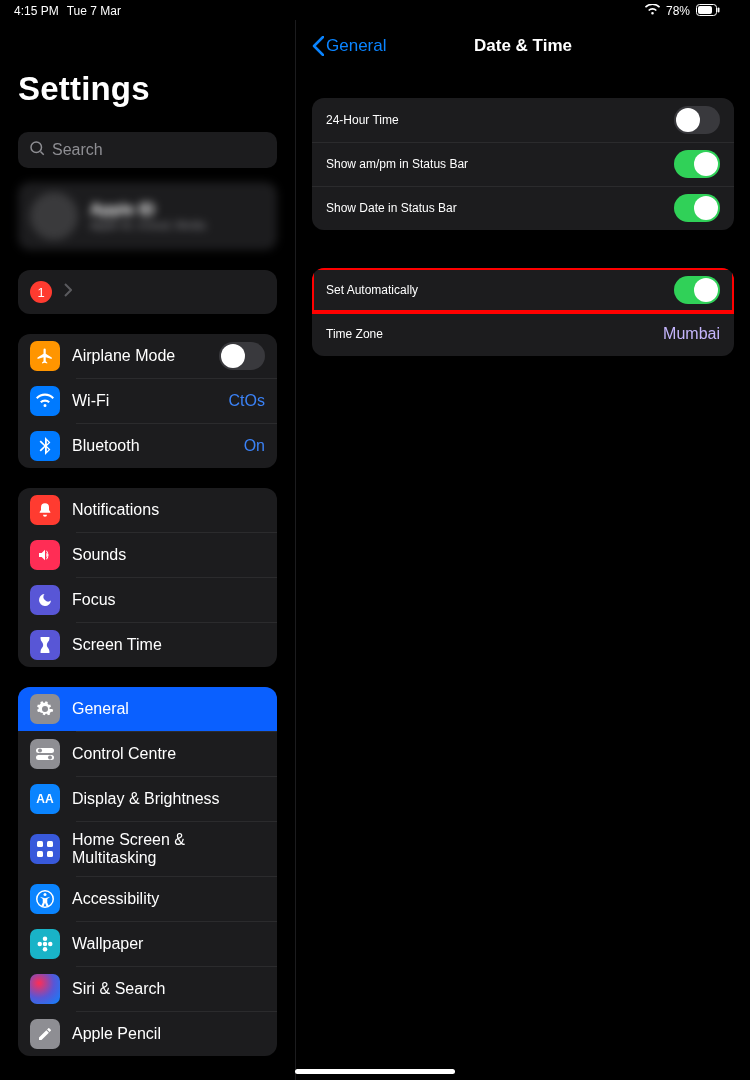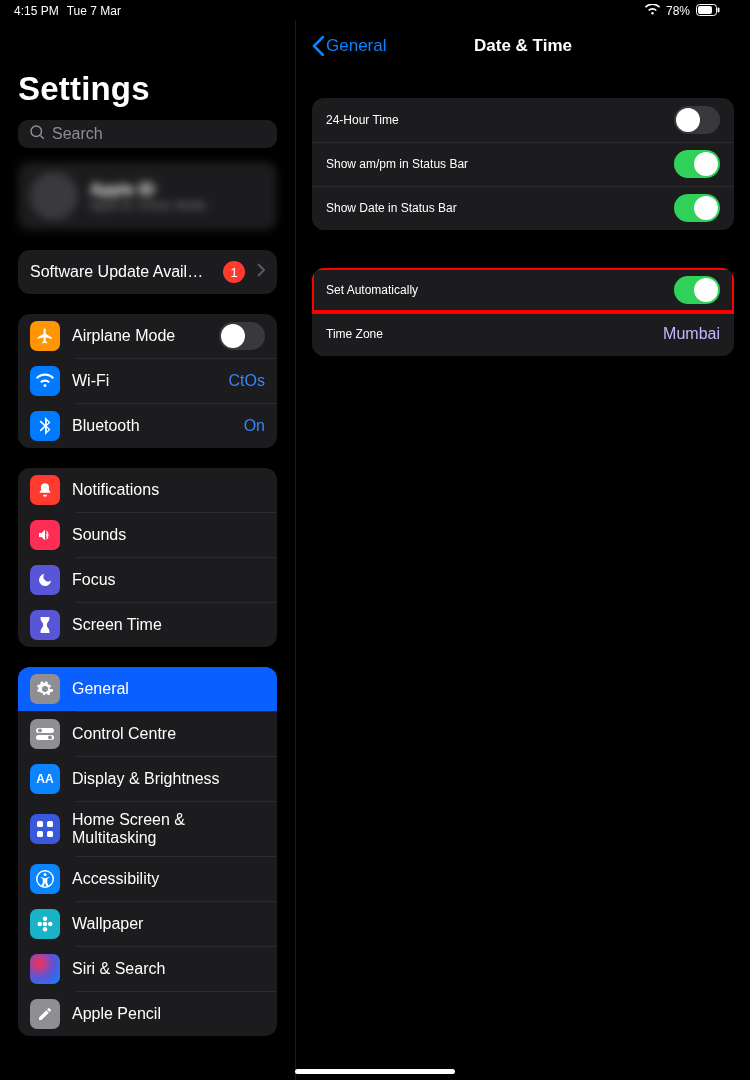--- a/index.html
+++ b/index.html
@@ -45,27 +45,27 @@
   .detail {
     flex: 1;
     padding: 0 16px;
     position: relative;
   }
 
   
   .sb-title {
     font-size: 33px;
     font-weight: 700;
-    margin-bottom: 12px;
+    margin-bottom: 24px;
     letter-spacing: 0.2px;
   }
   .search-box {
     background: #1c1c1e;
     border-radius: 10px;
-    height: 28px;
+    height: 36px;
     display: flex;
     align-items: center;
     padding: 0 10px;
     gap: 6px;
     color: #8e8e93;
     margin-bottom: 14px;
   }
   .search-box input {
     flex:1; background:transparent; border:0; outline:0;
     color:#fff; font-size:16px;
@@ -218,21 +218,20 @@
     <div class="card profile-card">
       <div class="avatar"></div>
       <div class="profile-lines">
         <div>Apple ID</div>
         <div>Apple ID, iCloud, Media</div>
       </div>
     </div>
 
     <div class="card">
       <div class="row">
-        <span class="row-label">Software Update Avail…</span>
         <span class="badge">1</span>
         <span class="chev">
           <svg width="8" height="14" viewBox="0 0 8 14">
               <path d="M1 1l6 6-6 6" fill="none" stroke="#5a5a5e" stroke-width="2"></path>
             </svg>
         </span>
       </div>
     </div>
 
     <div class="card">

